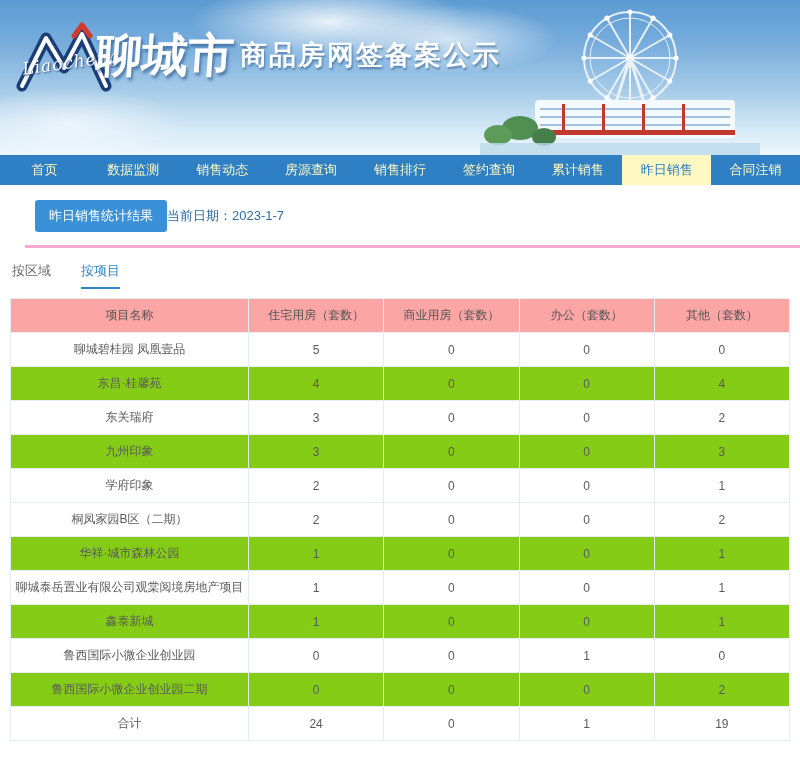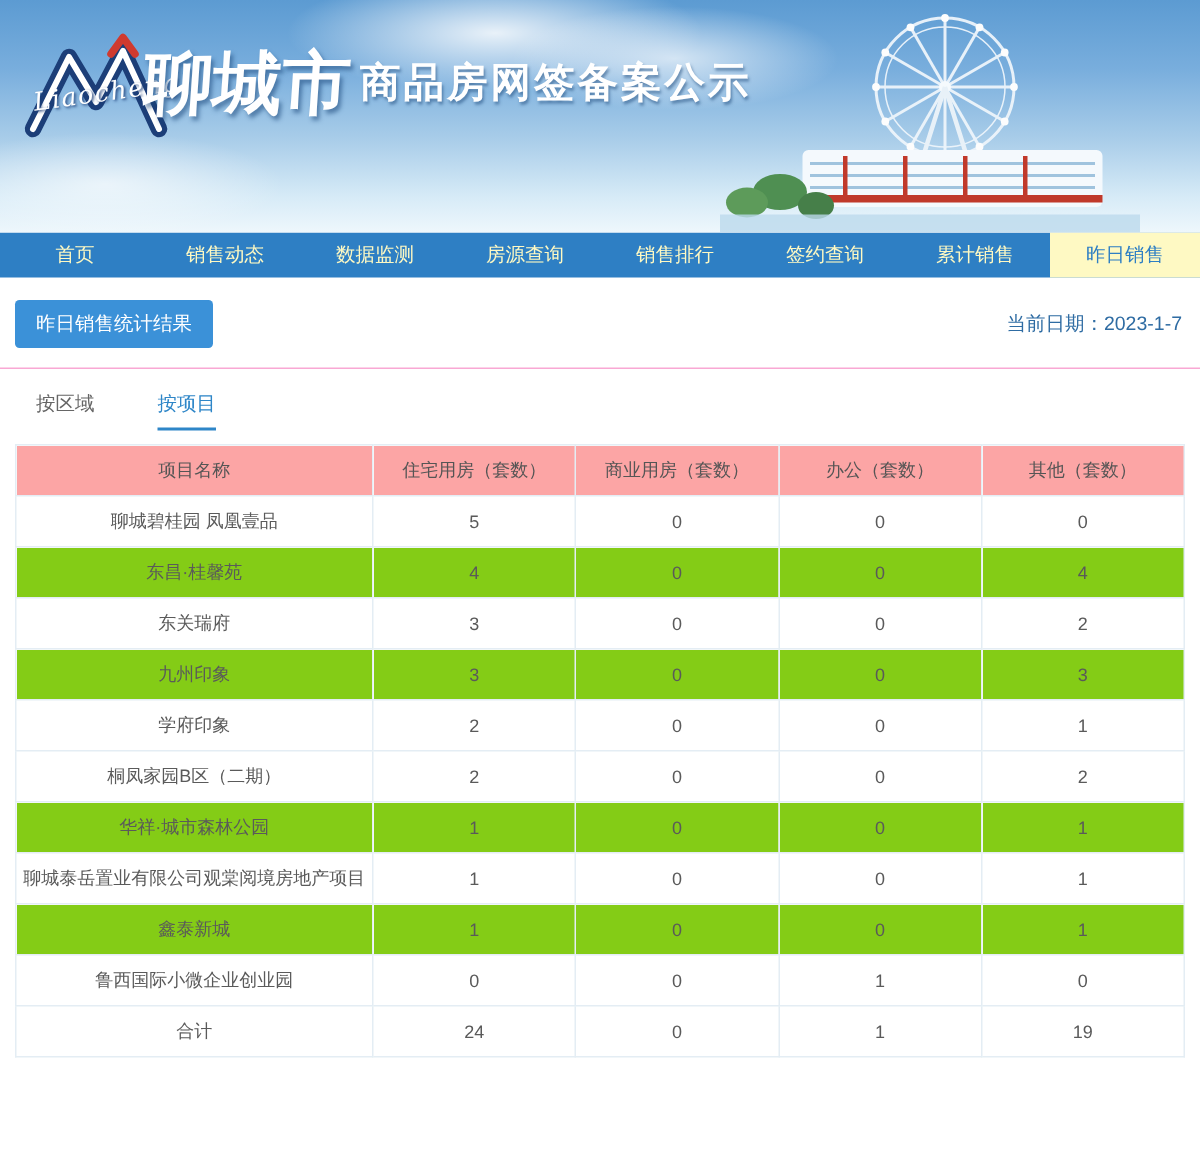--- a/index.html
+++ b/index.html
@@ -50,34 +50,35 @@
   
   .nav { display: flex; height: 30px; background: #2e7fc4; }
   .nav-item {
     flex: 1; text-align: center; line-height: 30px;
     color: #fef9c3; font-size: 13px; cursor: pointer; white-space: nowrap;
   }
   .nav-item.active { background: #fef9c3; color: #2e7fc4; }
 
   
   .section-head {
-    display: flex; justify-content: space-between; align-items: center;
+    display: flex; justify-content: flex-start; align-items: center;
     padding: 15px 12px 13px 10px;
-    border-bottom: 1px solid #f9a8d4;
+    border-bottom: 3px solid #f9a8d4;
+    margin-left: 25px;
   }
   .badge {
     display: inline-block; background: #3b91d8; color: #ffffff;
     font-size: 13px; padding: 7px 14px; border-radius: 3px;
   }
   .date { font-size: 13px; color: #2f6ca3; }
 
   
-  .tabs { display: flex; gap: 30px; padding: 14px 12px 0 24px; }
+  .tabs { display: flex; gap: 30px; padding: 14px 12px 0 12px; }
   .tab { font-size: 13px; color: #666666; padding-bottom: 7px; cursor: pointer; border-bottom: 2px solid transparent; }
-  .tab.active { color: #2e86c8; border-bottom-color: #2e86c8; margin-left: 12px; }
+  .tab.active { color: #2e86c8; border-bottom-color: #2e86c8; }
 
   
   .data-table {
     width: 780px; margin: 9px auto 0 auto;
     border-collapse: collapse;
     font-size: 12px; color: #5a5a5a;
     table-layout: fixed;
   }
   .data-table th, .data-table td {
     border: 1px solid #e4edf4; height: 34px;
@@ -160,27 +161,28 @@
       </g>
       <ellipse cx="40" cy="128" rx="18" ry="12" fill="#4f8f52"></ellipse>
       <ellipse cx="18" cy="135" rx="14" ry="10" fill="#5d9b5a"></ellipse>
       <ellipse cx="64" cy="137" rx="12" ry="9" fill="#467f49"></ellipse>
       <rect x="0" y="143" width="280" height="12" fill="#bcd9ec" opacity="0.8"></rect>
     </svg>
   </header>
 
   <nav class="nav" id="nav">
       <div class="nav-item">首页</div>
+      <div class="nav-item">数据监测</div>
       <div class="nav-item">销售动态</div>
-      <div class="nav-item">数据监测</div>
       <div class="nav-item">房源查询</div>
       <div class="nav-item">销售排行</div>
       <div class="nav-item">签约查询</div>
       <div class="nav-item">累计销售</div>
       <div class="nav-item active">昨日销售</div>
+      <div class="nav-item">合同注销</div>
     </nav>
 
   <div class="section-head">
     <span class="badge">昨日销售统计结果</span>
     <span class="date">当前日期：2023-1-7</span>
   </div>
 
   <div class="tabs" id="tabs">
       <div class="tab">按区域</div>
       <div class="tab active">按项目</div>
@@ -260,20 +262,27 @@
           <td>0</td>
           <td>1</td>
         </tr>
         <tr>
           <td class="col-name">鲁西国际小微企业创业园</td>
           <td>0</td>
           <td>0</td>
           <td>1</td>
           <td>0</td>
         </tr>
+        <tr class="alt">
+          <td class="col-name">鲁西国际小微企业创业园二期</td>
+          <td>0</td>
+          <td>0</td>
+          <td>0</td>
+          <td>2</td>
+        </tr>
         <tr class="total">
           <td class="col-name">合计</td>
           <td>24</td>
           <td>0</td>
           <td>1</td>
           <td>19</td>
         </tr>
       </tbody>
   </table>
 

